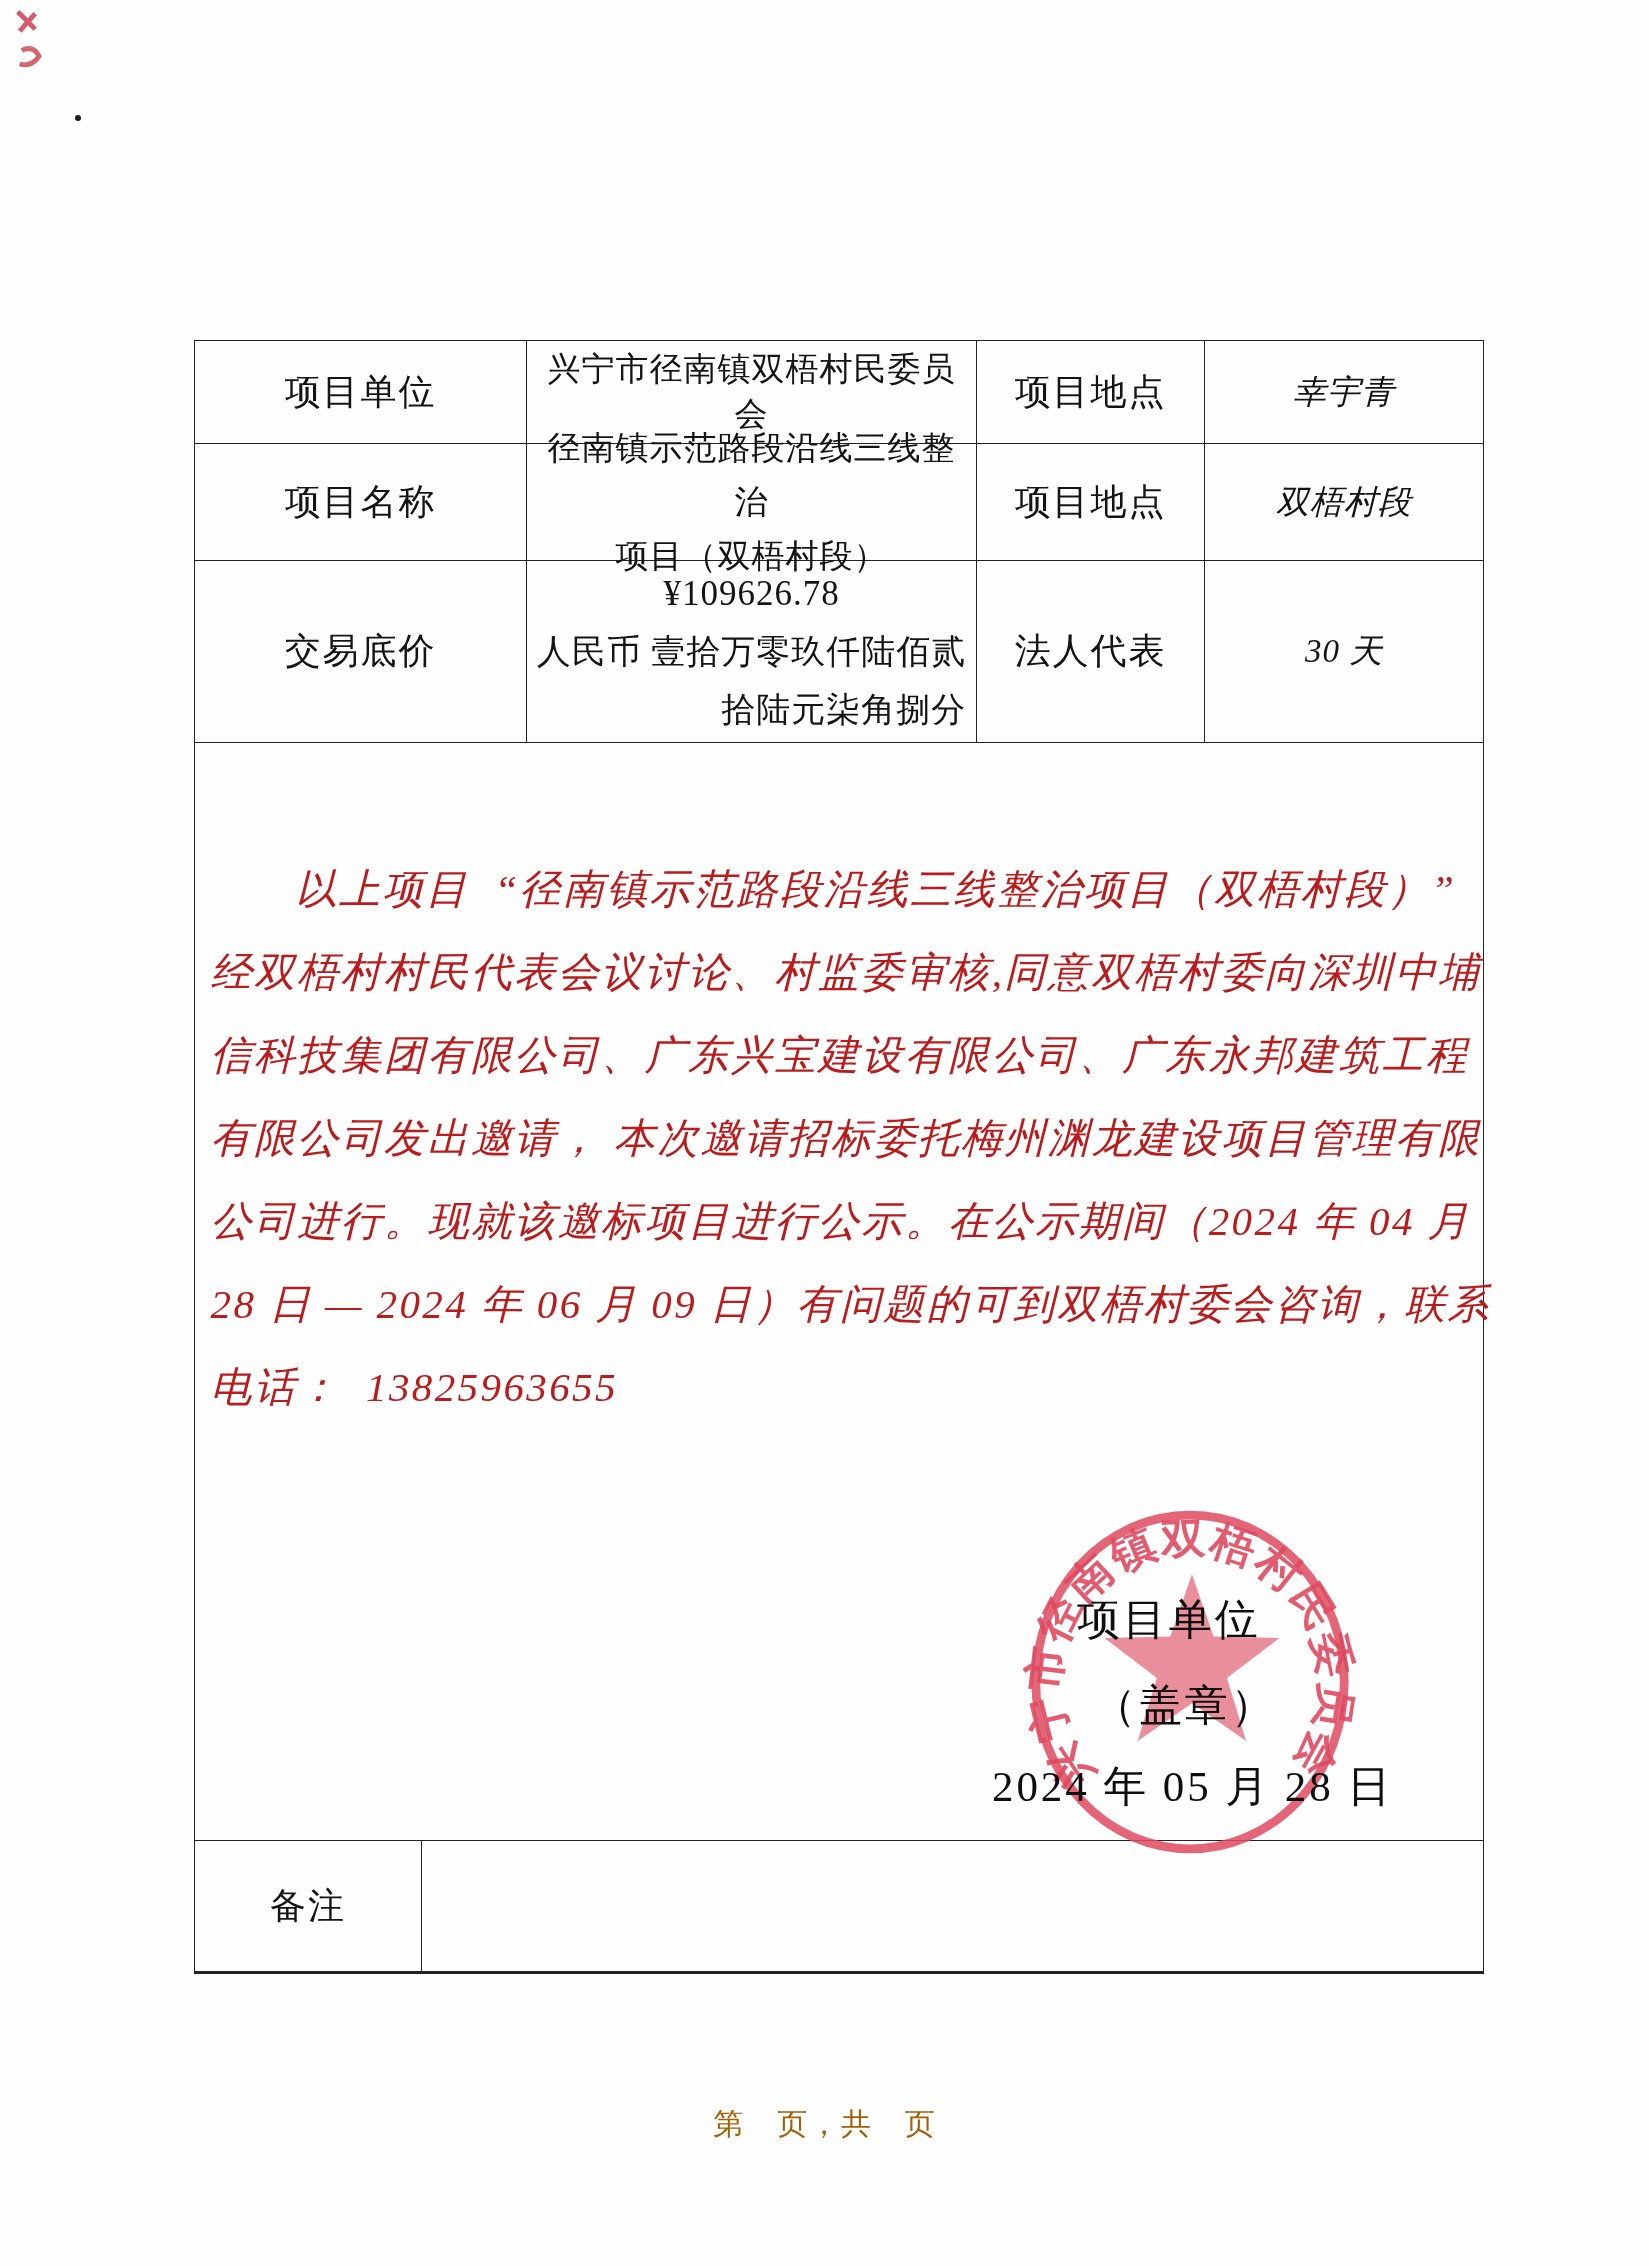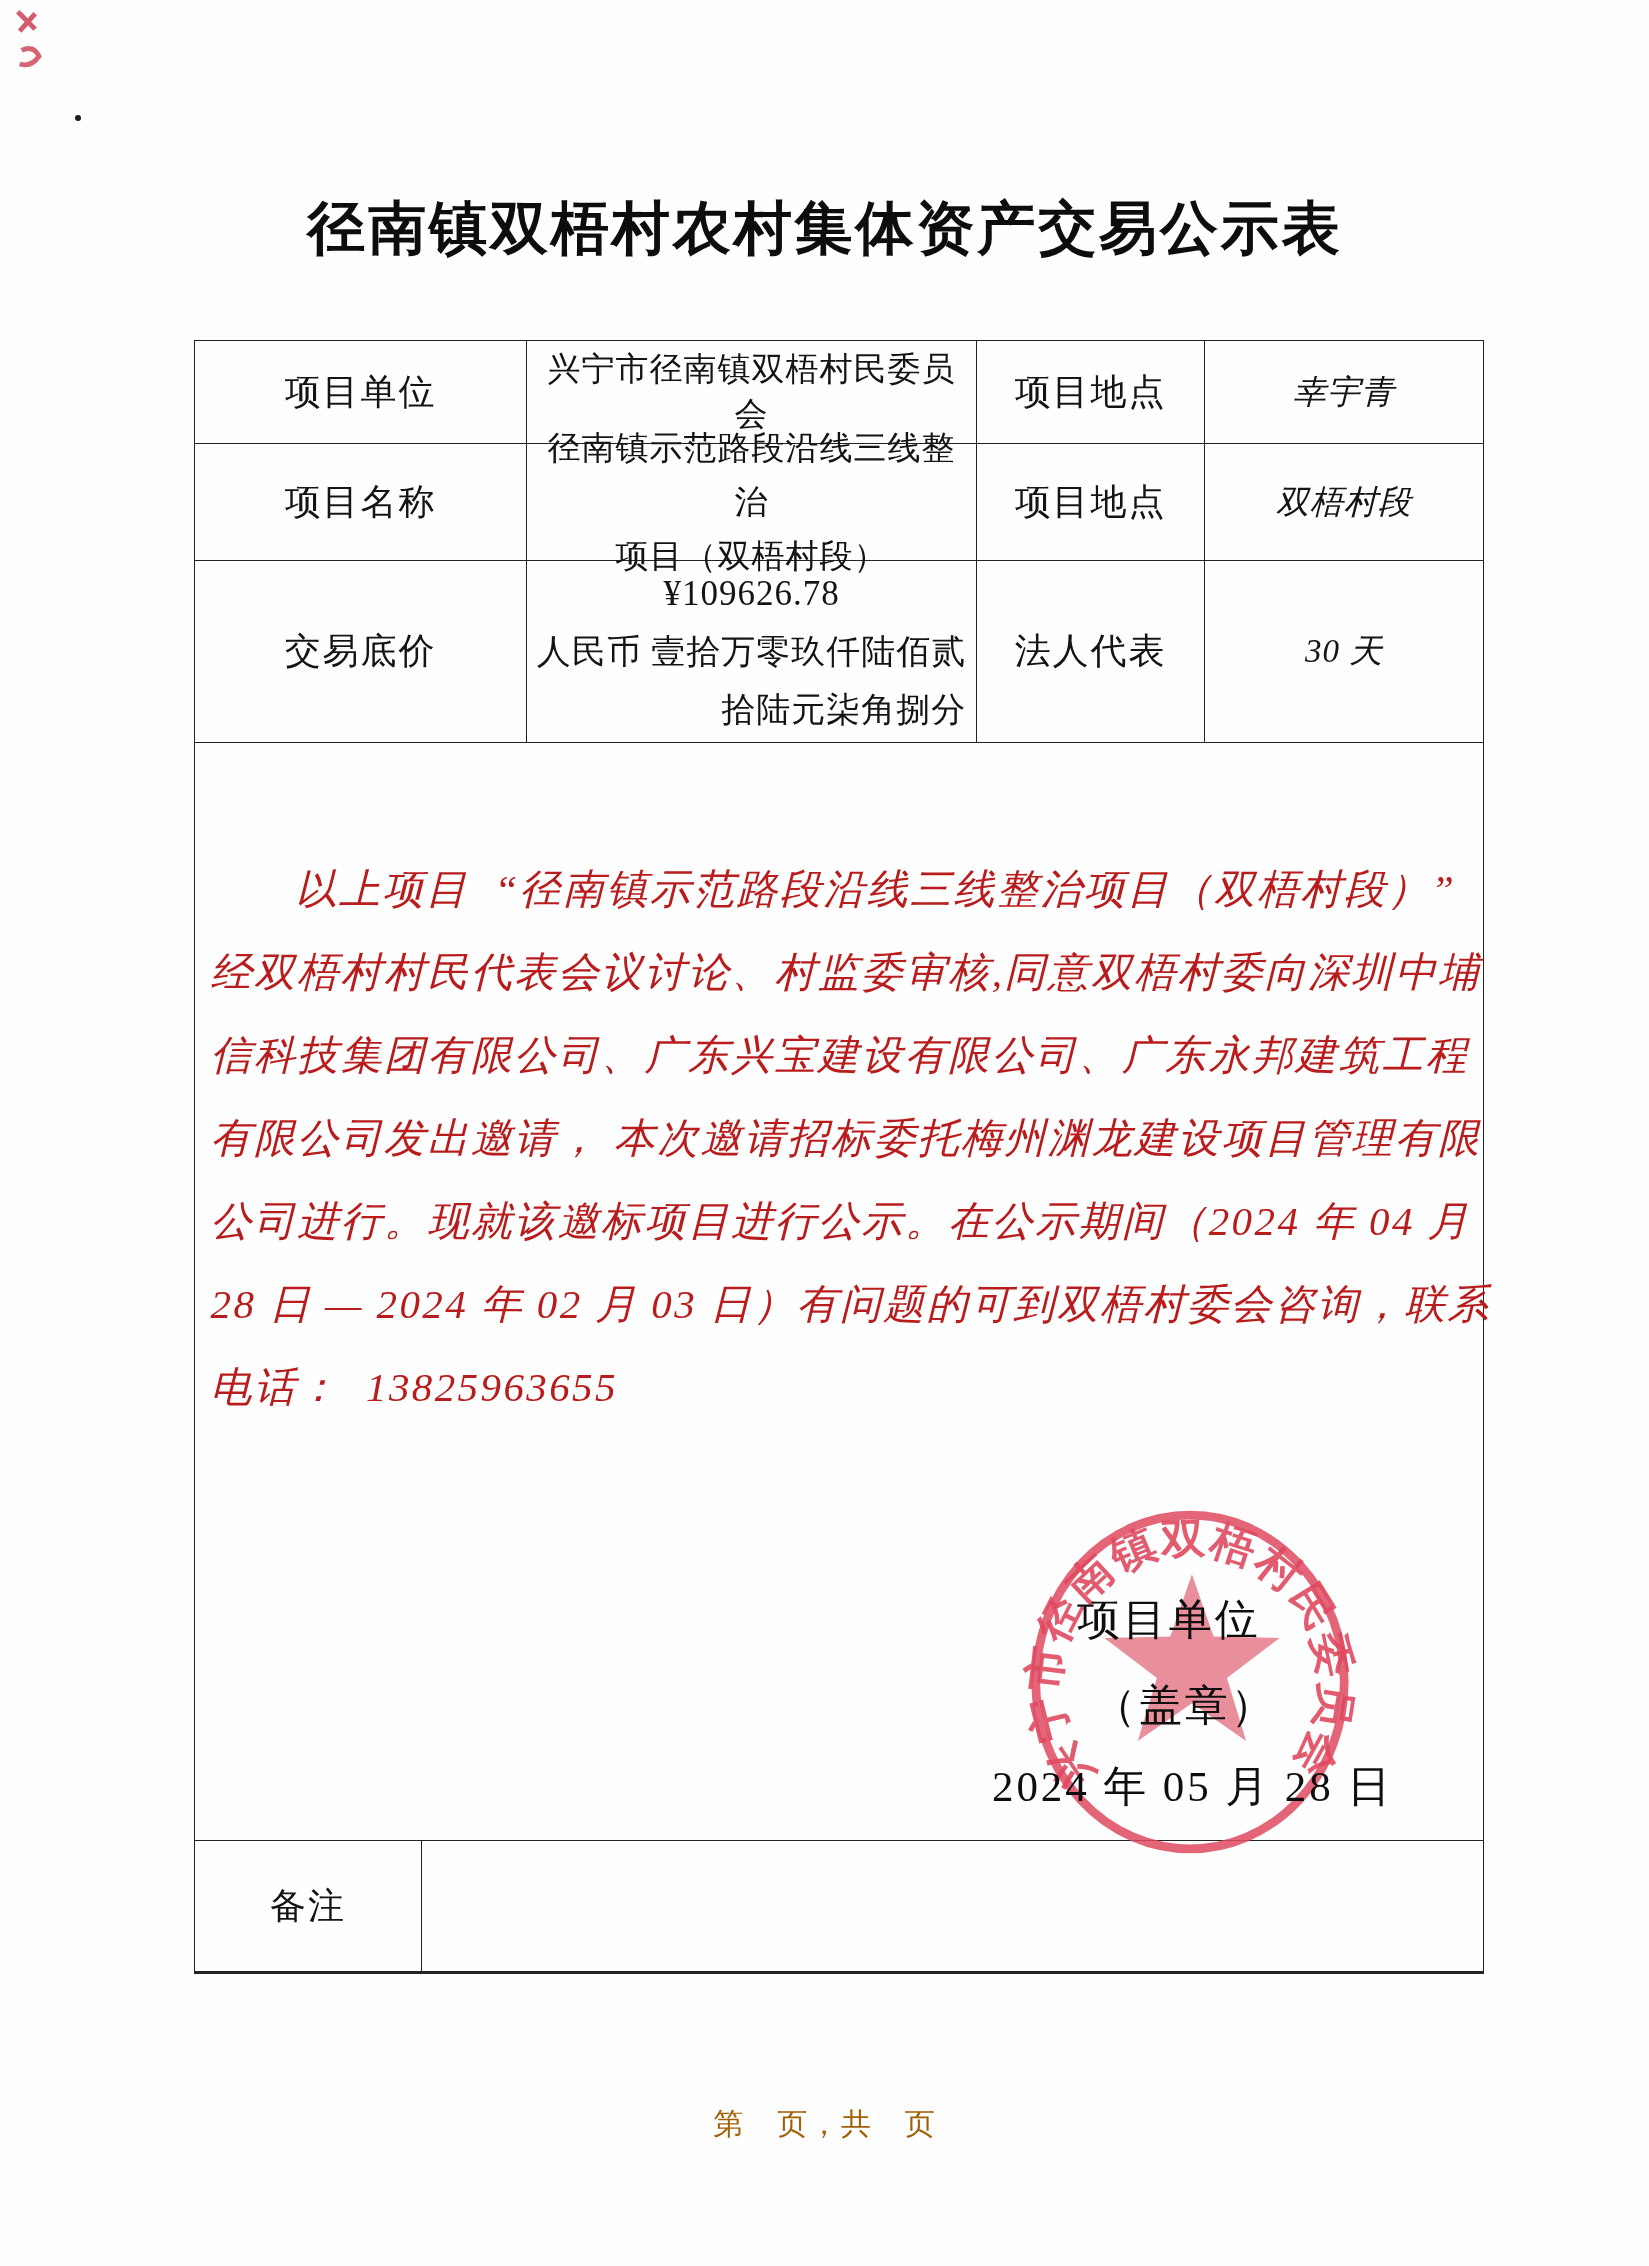--- a/index.html
+++ b/index.html
@@ -85,21 +85,20 @@
 <body>
 
 <div class="page">
 
   <svg class="ink-marks" width="68" height="87" viewBox="0 0 70 90">
     <path d="M12 8 L30 26 M30 10 L14 28" stroke="#c83246" stroke-width="5" fill="none" opacity="0.8"></path>
     <path d="M16 48 Q28 42 34 54 Q26 66 14 62" fill="none" stroke="#c83246" stroke-width="5" opacity="0.75"></path>
   </svg>
   <div class="speck"></div>
 
-  <div class="doc-title">径南镇双梧村农村集体资产交易公示表</div>
 
   <div class="main-table">
 
     <div class="tr r1">
       <div class="td c1 cell-label">项目单位</div>
       <div class="td c2 cell-value">兴宁市径南镇双梧村民委员会</div>
       <div class="td c3 cell-label">项目地点</div>
       <div class="td c4 cell-value">幸宇青</div>
     </div>
 
@@ -122,21 +121,21 @@
       <div class="td c4 cell-value">30 天</div>
     </div>
 
     <div class="tr r-para">
       <div class="td para-cell" style="border-right:none;">
         <div class="notice-line first">以上项目  “径南镇示范路段沿线三线整治项目（双梧村段）”</div>
         <div class="notice-line">经双梧村村民代表会议讨论、村监委审核,同意双梧村委向深圳中埔</div>
         <div class="notice-line">信科技集团有限公司、广东兴宝建设有限公司、广东永邦建筑工程</div>
         <div class="notice-line">有限公司发出邀请， 本次邀请招标委托梅州渊龙建设项目管理有限</div>
         <div class="notice-line">公司进行。现就该邀标项目进行公示。在公示期间（2024 年 04 月</div>
-        <div class="notice-line">28 日 — 2024 年 02 月 03 日）有问题的可到双梧村委会咨询，联系</div>
+        <div class="notice-line">28 日 — 2024 年 06 月 09 日）有问题的可到双梧村委会咨询，联系</div>
         <div class="notice-line">电话：  13825963655</div>
       </div>
     </div>
 
     <div class="tr r-remarks">
       <div class="remarks-label-cell cell-label">备注</div>
       <div class="remarks-value-cell"></div>
     </div>
 
   </div>

